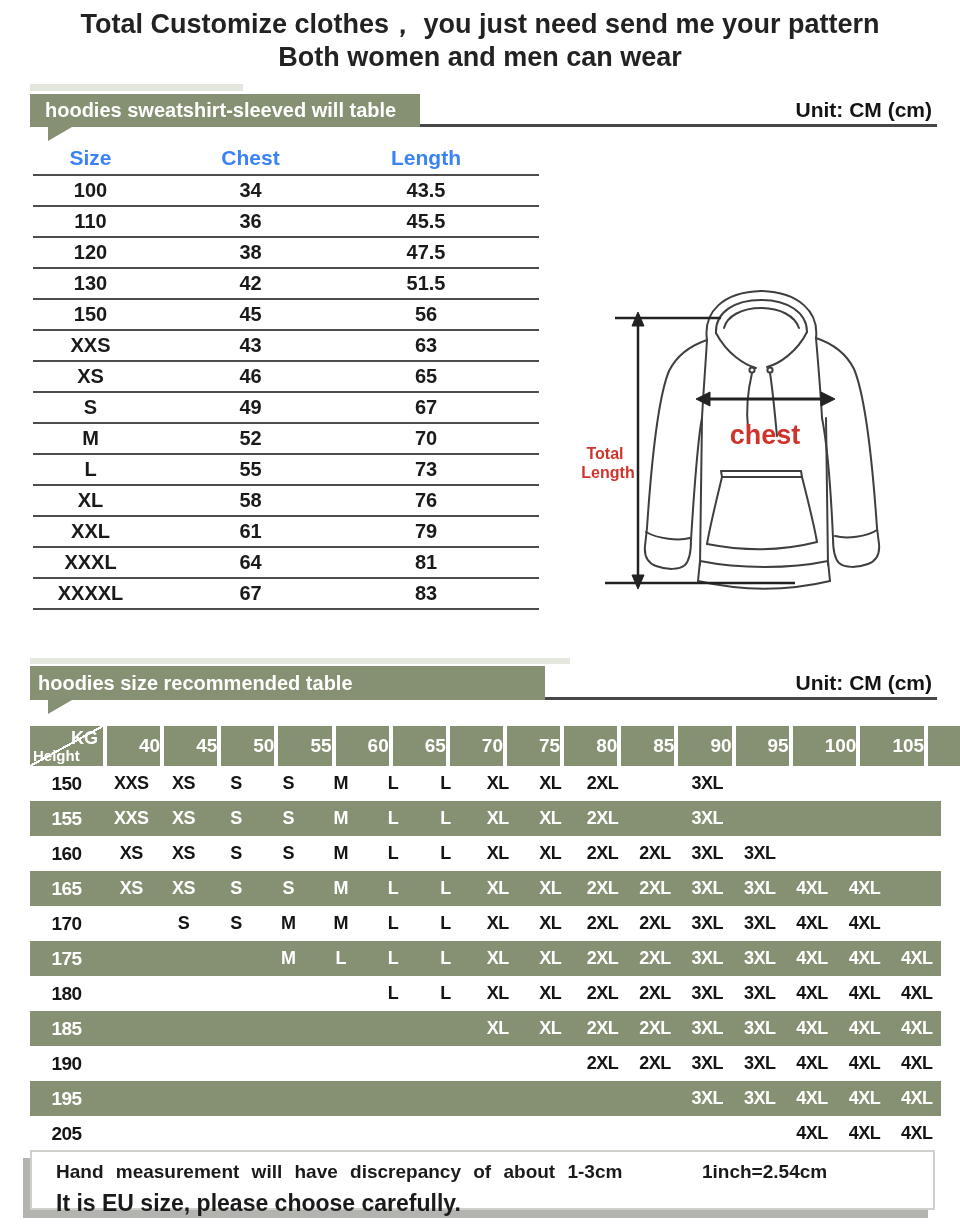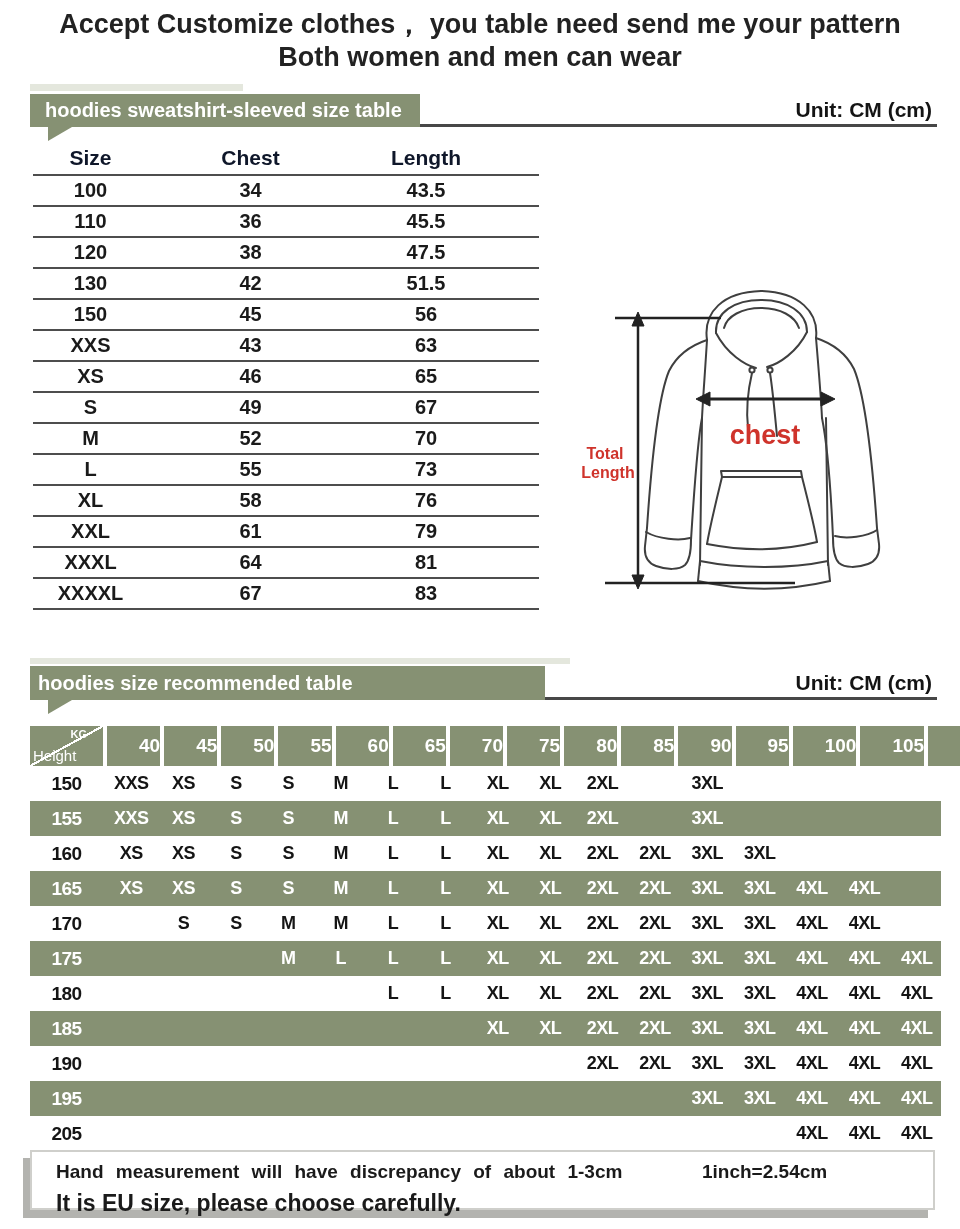--- a/index.html
+++ b/index.html
@@ -15,41 +15,41 @@
   .bar { position:absolute; height:33px; background:#869173; color:#fff;
          font-size:20px; font-weight:bold; line-height:33px; padding-left:15px; }
   .bar-tail { position:absolute; width:0; height:0;
               border-top:14px solid #869173; border-right:24px solid transparent; }
   .bar-highlight { position:absolute; background:#e4e7dd; }
   .unit { position:absolute; font-size:21px; font-weight:bold; color:#141414; text-align:right; }
   .bar-rule { position:absolute; height:3px; background:#474747; }
 
   
   .size-table { position:absolute; left:33px; top:141px; width:506px; border-collapse:collapse; }
-  .size-table th { font-size:21px; font-weight:bold; color:#0f172a; height:34px;
+  .size-table th { font-size:21px; font-weight:bold; color:#3b82f6; height:34px;
                    border-bottom:2px solid #4d4d4d; text-align:center; }
   .size-table td { font-size:20px; font-weight:bold; color:#1a1a1a; height:31px;
                    border-bottom:2px solid #4d4d4d; text-align:center; }
   .size-table .c1 { width:115px; }
   .size-table .c2 { width:205px; }
   .size-table .c3 { width:186px; padding-right:40px; }
 
   
   .diagram { position:absolute; left:555px; top:278px; width:400px; height:335px; }
 
   
   .matrix { position:absolute; left:30px; top:726px; width:911px; }
   .m-head { display:grid; grid-template-columns:73px repeat(16,1fr); column-gap:4px; height:40px; }
   .m-head .kgbox { background:#869173; color:#fff; font-size:19px; font-weight:bold;
                    display:flex; align-items:center; justify-content:center;padding-left:32px; }
   .corner { position:relative; background:#869173; color:#fff; overflow:hidden;
             background-image:linear-gradient(to bottom right,
               rgba(0,0,0,0) 48.5%, #fff 48.5%, #fff 51.5%, rgba(0,0,0,0) 51.5%); }
-  .corner .kg     { position:absolute; top:2px;  right:16px; font-size:11px; font-weight:bold; }
-  .corner .height { position:absolute; bottom:2px; left:3px; font-size:15px; font-weight:normal; }
+  .corner .kg     { position:absolute; top:2px;  right:5px; font-size:18px; font-weight:bold; }
+  .corner .height { position:absolute; bottom:2px; left:3px; font-size:15px; font-weight:bold; }
   .m-row { display:grid; grid-template-columns:73px repeat(16,1fr); column-gap:4px; height:35px; }
   .m-row.green { background:#869173; color:#fff;text-align:center; }
   .m-row.white { background:#fff; color:#151515; }
   .m-cell { display:flex; align-items:center; justify-content:center;
             font-size:18px; font-weight:bold; letter-spacing:-0.5px; }
   .m-cell.hlabel { font-size:19px; }
 
   
   .note { position:absolute; left:30px; top:1150px; width:905px; height:60px;
           background:#fff; border:2px solid #cfcfcb; box-shadow:-7px 8px 0 #b3b3af;
@@ -58,27 +58,27 @@
               word-spacing:7px; }
   .note .l1r { position:absolute; left:646px; top:0; word-spacing:0; }
   .note .l2 { margin-top:7px; font-size:23px; font-weight:bold; color:#1a1a1a; }
 </style>
 </head>
 <body>
 
 <div class="page">
 
   <div class="title">
-    <div>Accept Customize clothes，  you table need send me your pattern</div>
+    <div>Total Customize clothes，  you just need send me your pattern</div>
     <div>Both women and men can wear</div>
   </div>
 
   <div class="bar-highlight" style="left:30px; top:84px; width:213px; height:7px;"></div>
   <div class="bar" style="left:30px; top:94px; width:390px;">
-    <span>hoodies sweatshirt-sleeved size table</span>
+    <span>hoodies sweatshirt-sleeved will table</span>
   </div>
   <div class="bar-tail" style="left:48px; top:127px;"></div>
   <div class="unit" style="right:28px; top:98px; width:200px;">Unit: CM (cm)</div>
   <div class="bar-rule" style="left:420px; top:124px; width:517px;"></div>
 
   <table class="size-table">
     <thead>
       <tr>
         <th class="c1">Size</th>
         <th class="c2">Chest</th>

